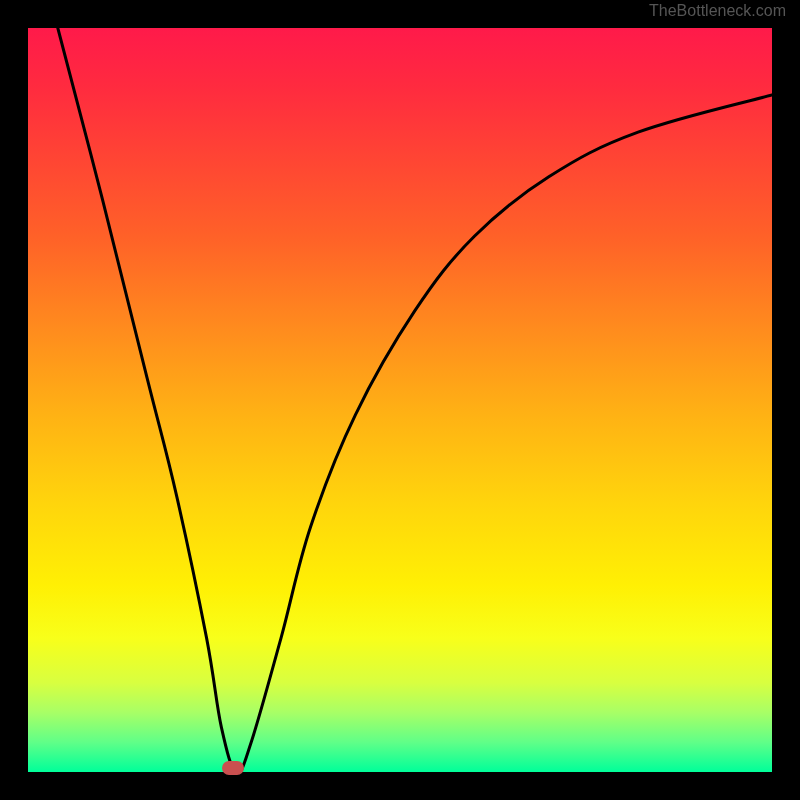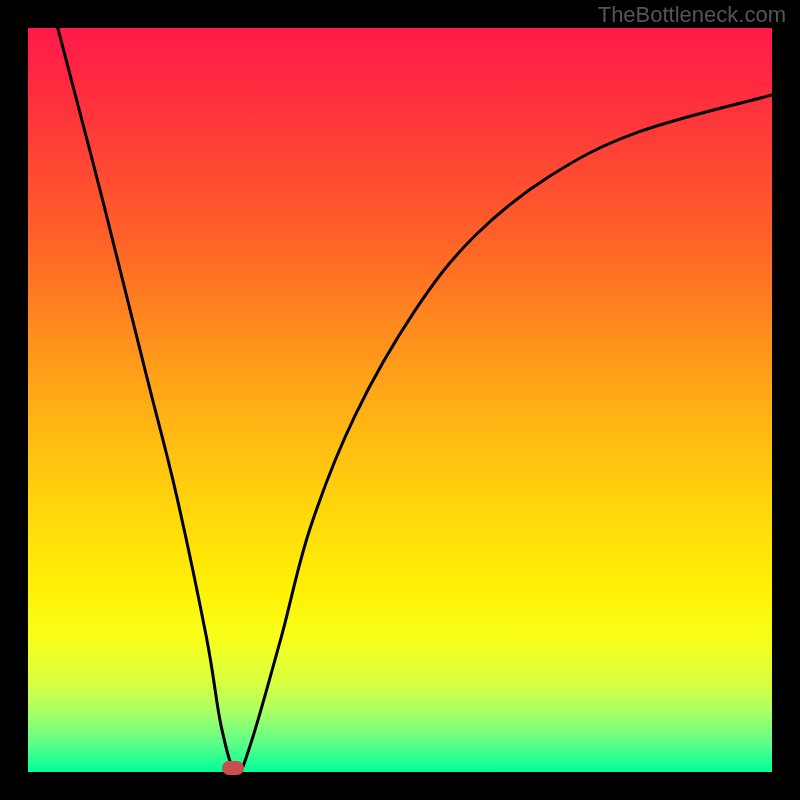--- a/index.html
+++ b/index.html
@@ -9,21 +9,21 @@
       background: #000;
       font-family: Arial, sans-serif;
       position: relative;
       overflow: hidden;
     }
     .watermark {
       position: absolute;
       top: 2px;
       right: 14px;
       color: #555;
-      font-size: 22px;
+      font-size: 16px;
       font-weight: 500;
       z-index: 10;
     }
     .chart-container {
       position: absolute;
       top: 28px;
       left: 28px;
       width: 744px;
       height: 744px;
       background: linear-gradient(to bottom,

